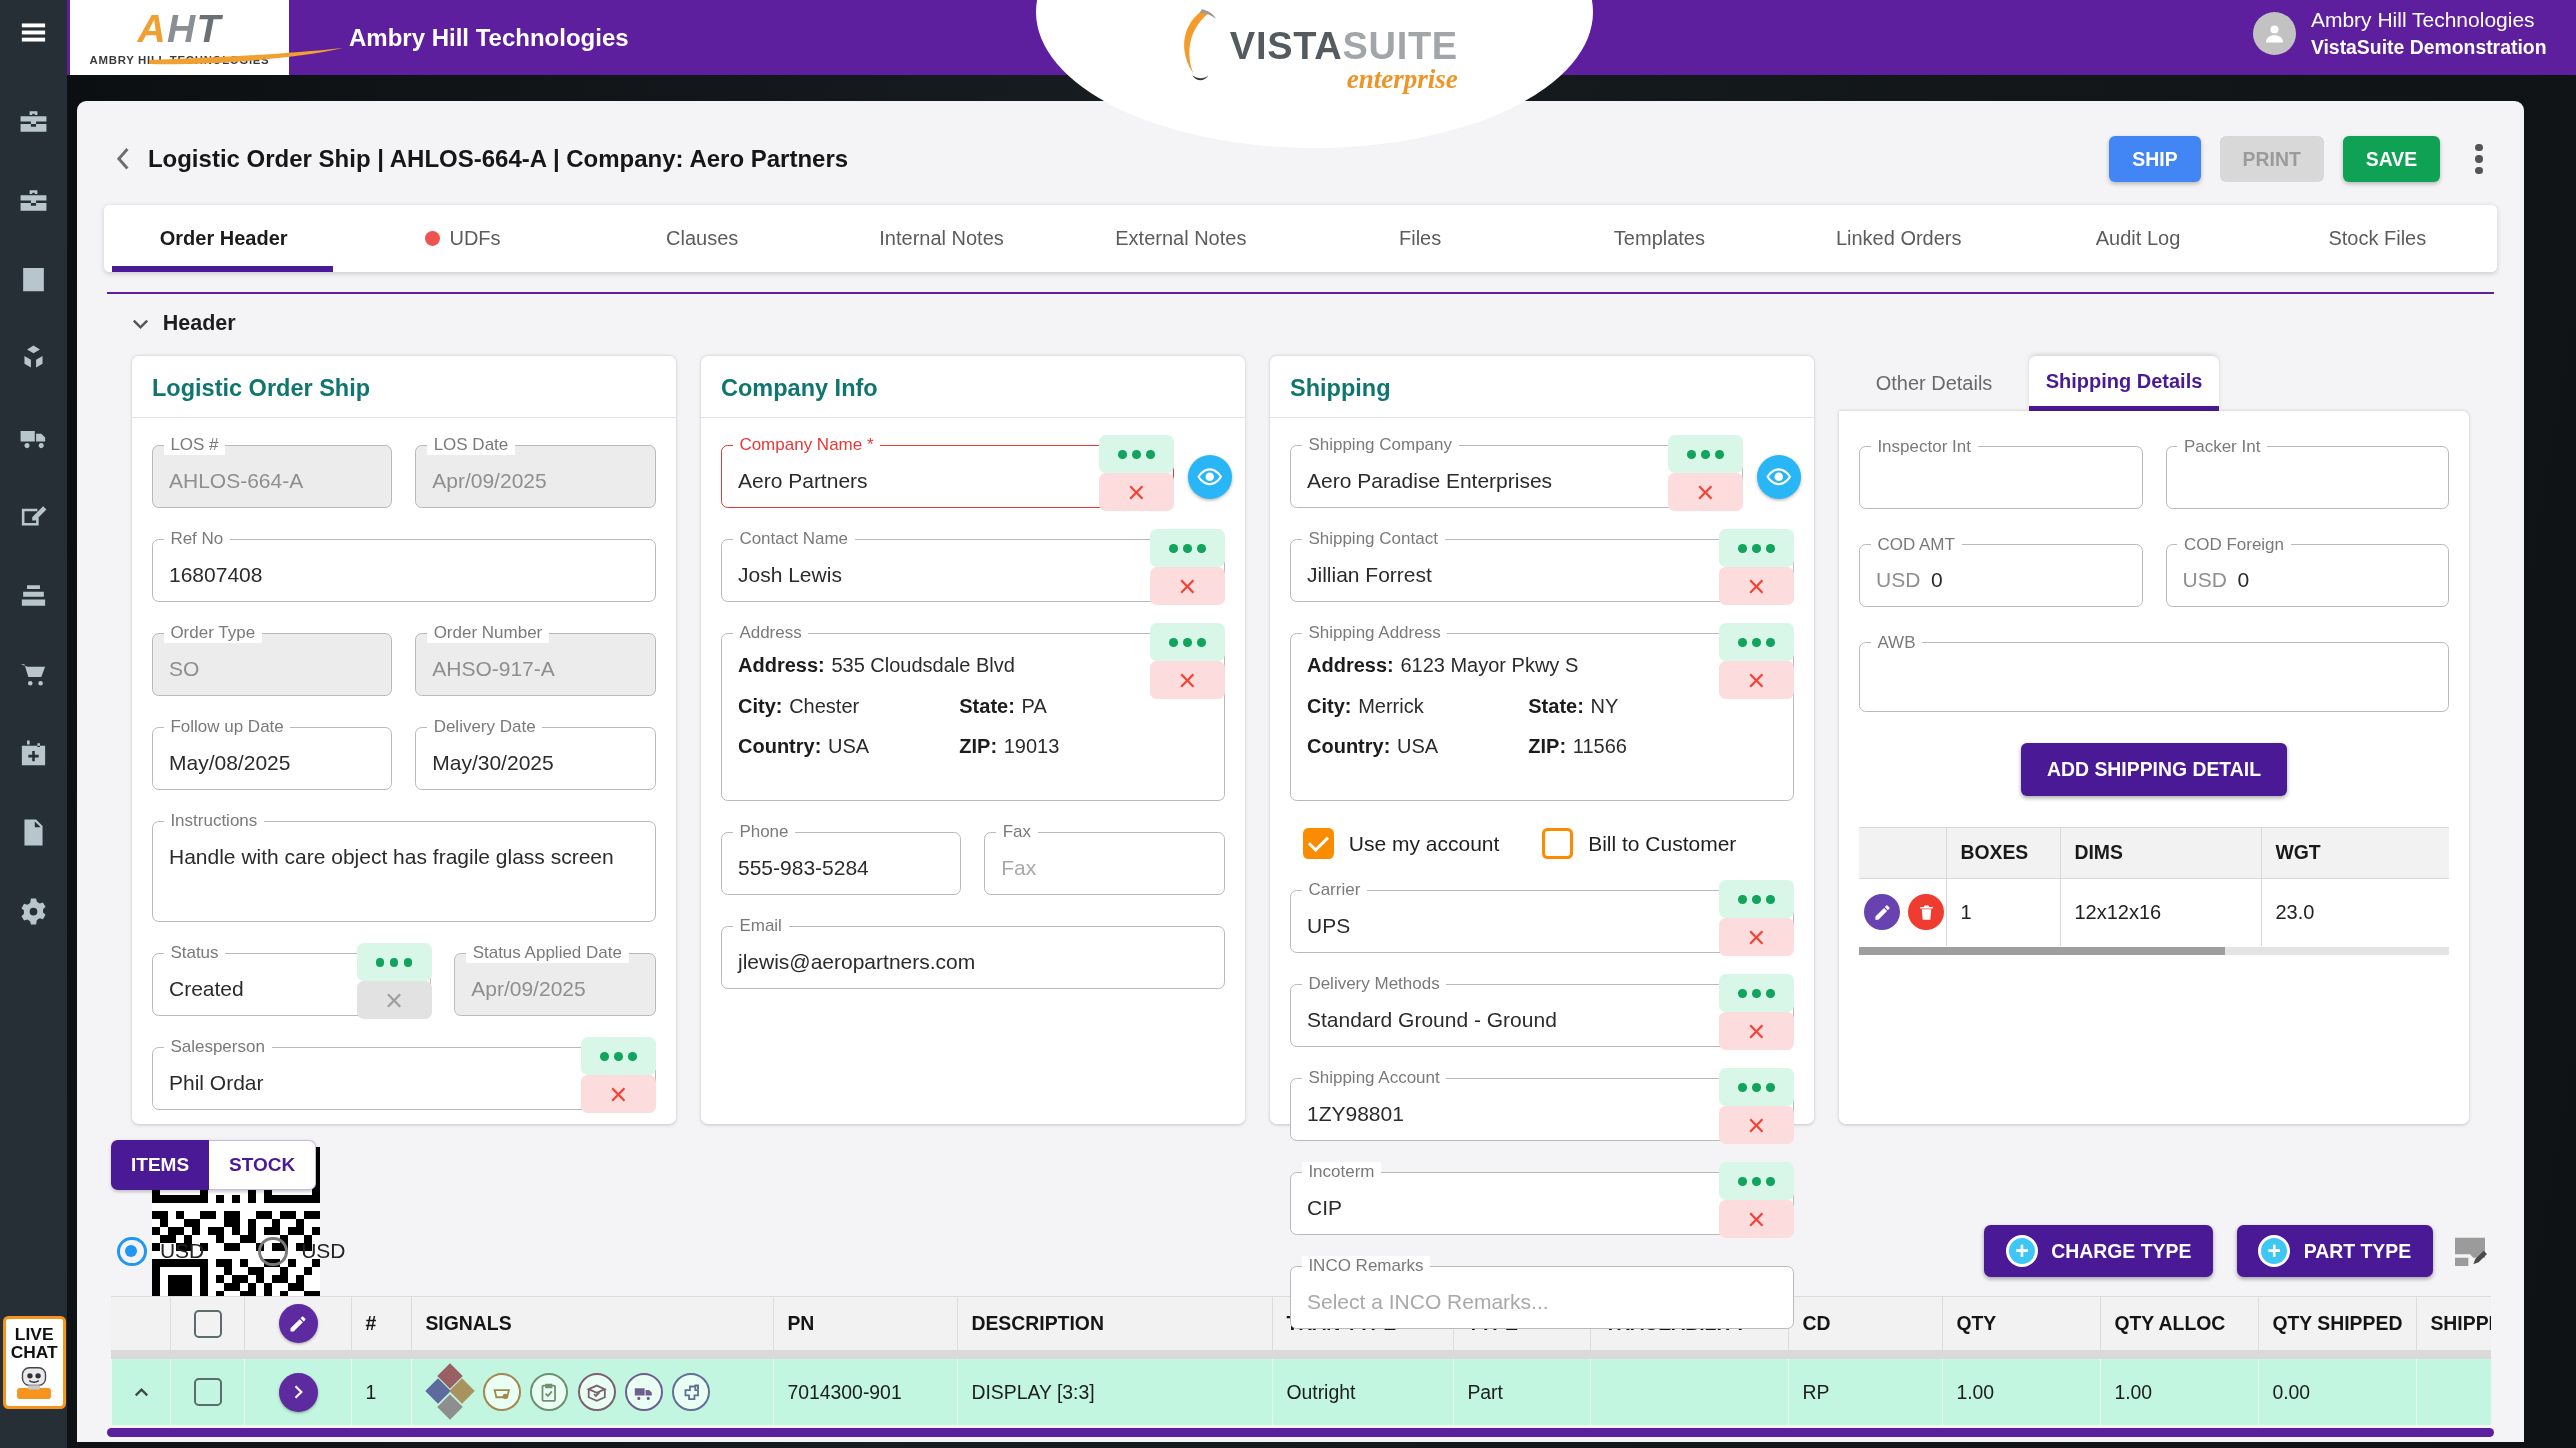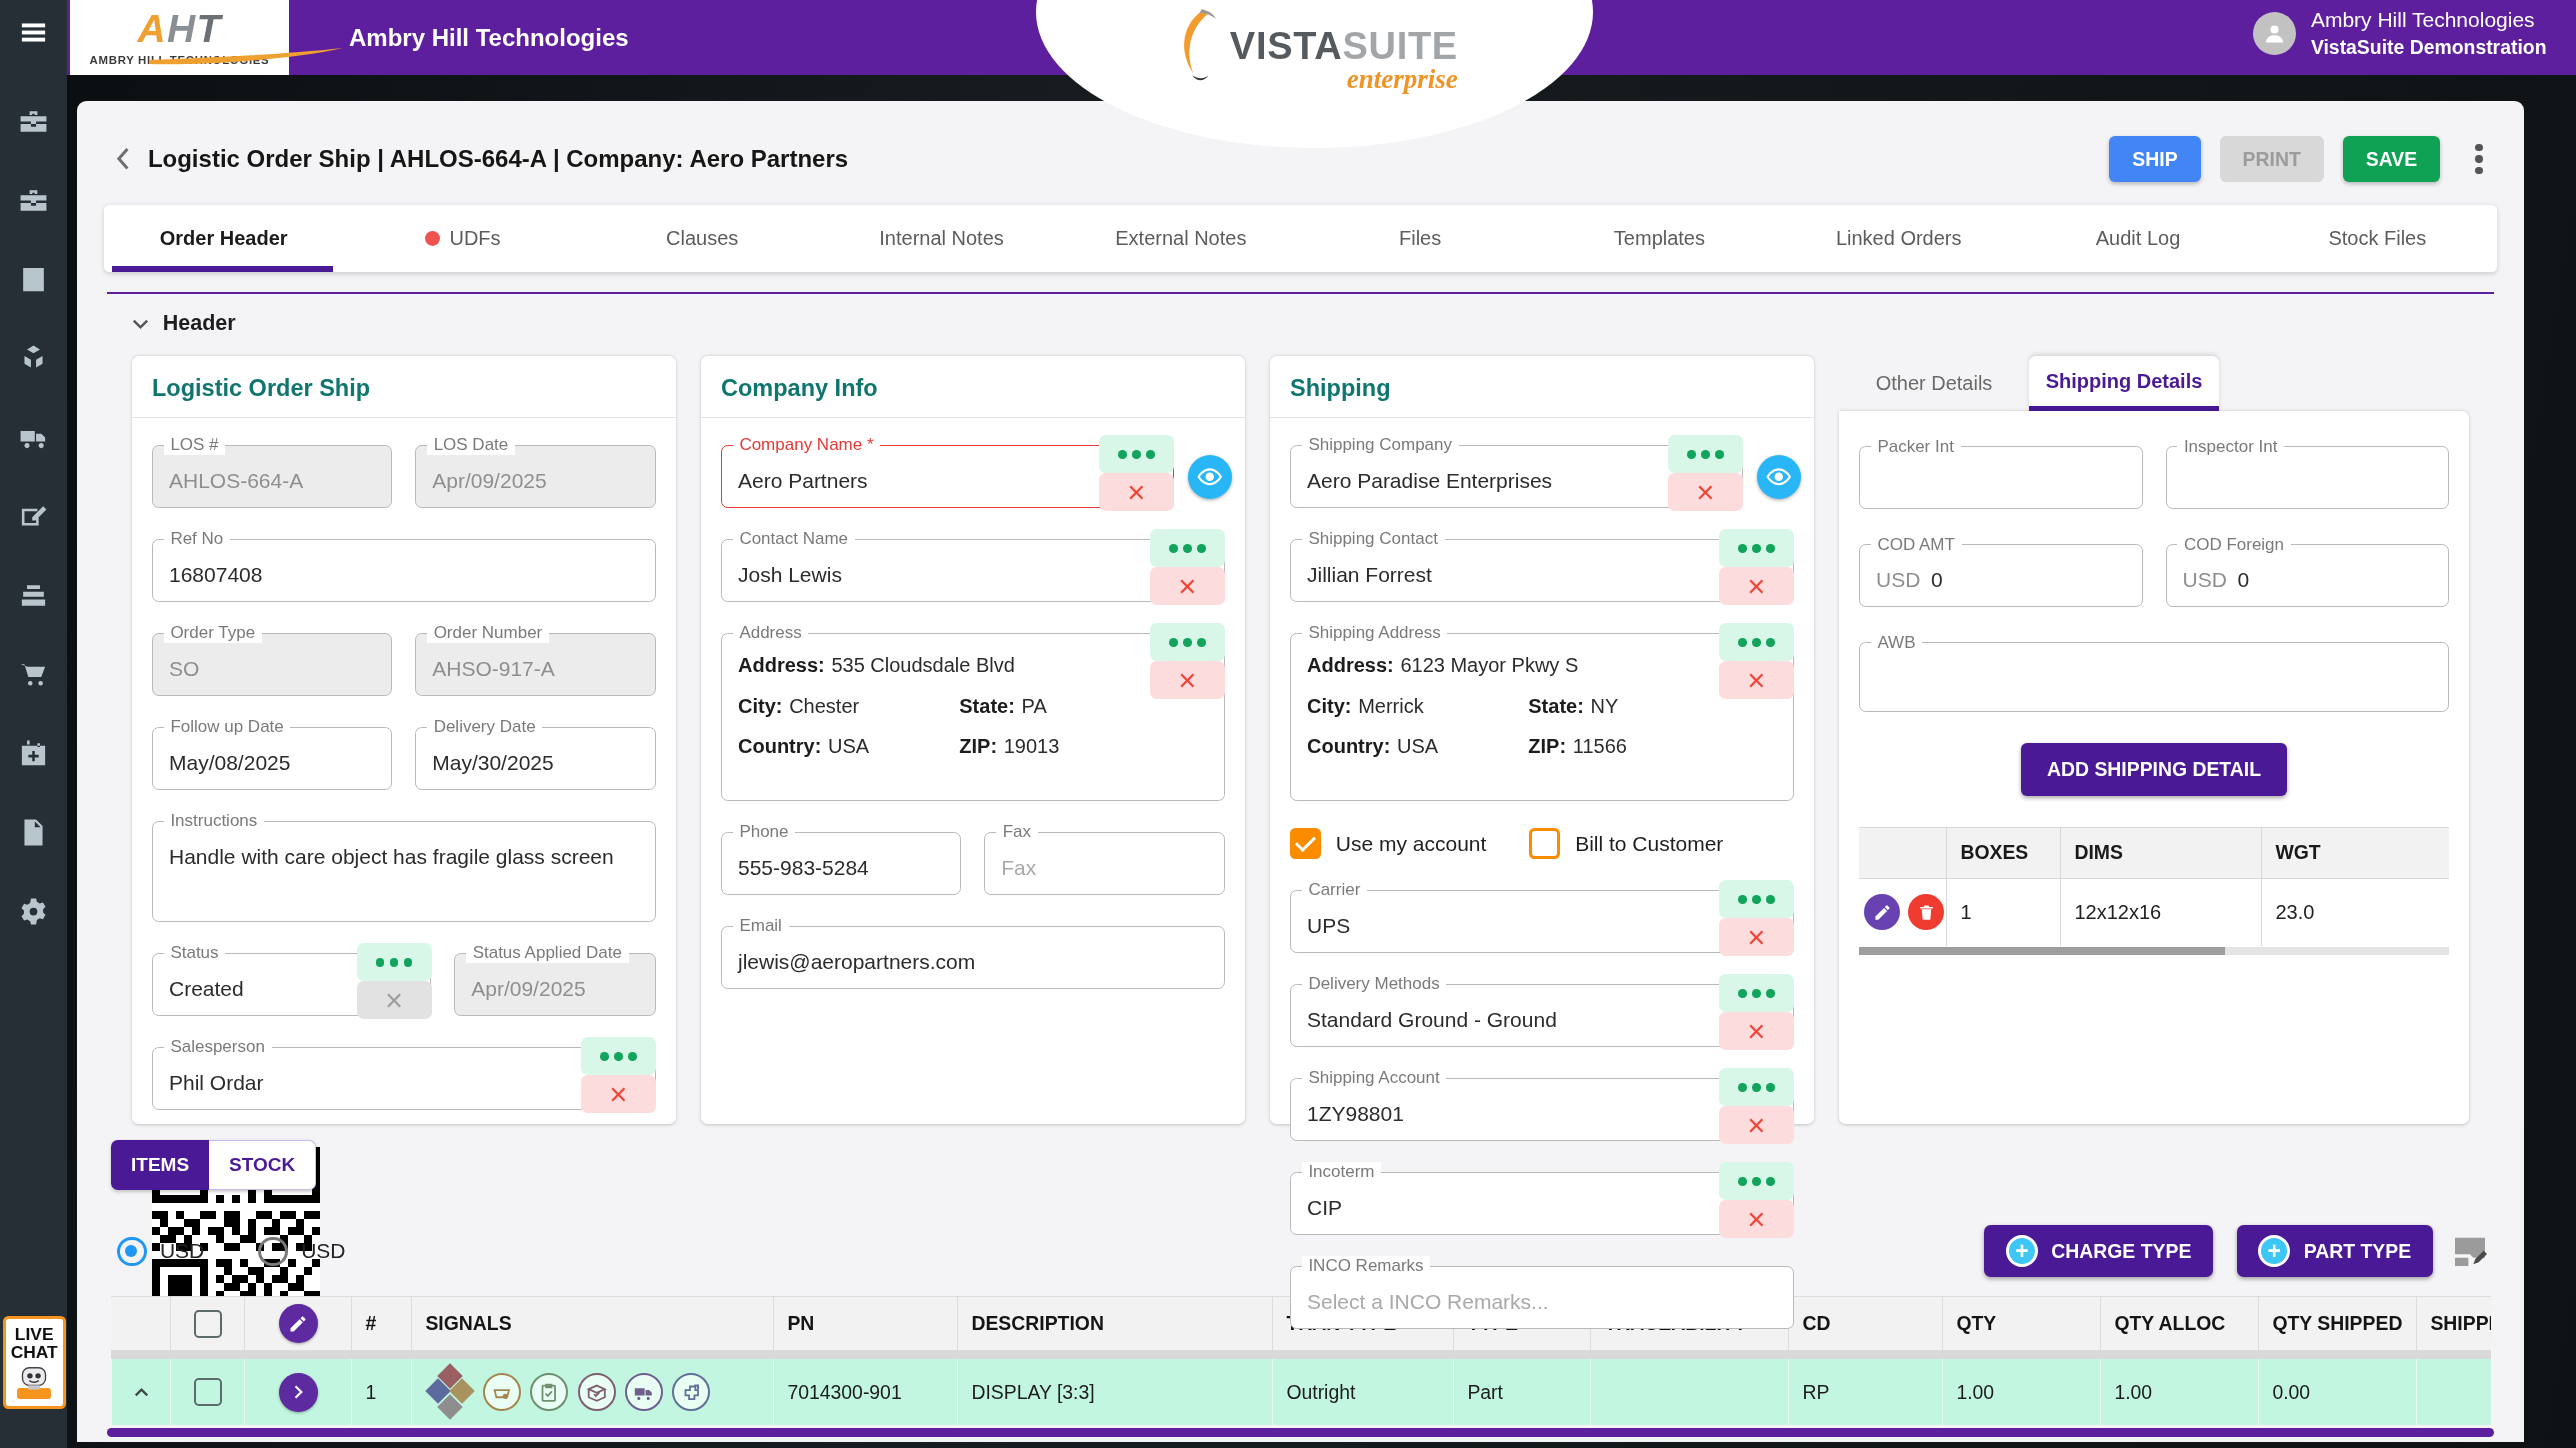--- a/index.html
+++ b/index.html
@@ -108,21 +108,21 @@
     cursor:pointer; box-shadow:0 1.3px 3.4px rgba(0,0,0,.3); z-index:2; }
   .eye-btn svg { width:25.5px; height:25.5px; }
   .eye-row { padding-right:51px; }
 
   
   .f.addr { min-height:168px; padding-top:20px; display:flex; flex-direction:column; gap:17.4px; font-size:20px; }
   .arow { display:flex; }
   .arow .l { flex:1.3; } .arow .r { flex:1; }
   .akey { font-weight:700; color:#1c1c1c; margin-right:6.7px; }
 
-  .cb-row { display:flex; align-items:center; gap:43px; font-size:21px; color:#1f1f1f; margin-top:-4px; }
+  .cb-row { display:flex; align-items:center; gap:43px; font-size:21px; color:#1f1f1f; margin-top:-4px;margin-left:13px; }
   .cb-item { display:flex; align-items:center; gap:14.8px; cursor:pointer; }
   .cbox { width:31px; height:31px; border-radius:5.4px; position:relative; }
   .cbox.checked { background:#fb8c00; }
   .cbox.checked::after { content:""; position:absolute; left:10px; top:4px; width:8px; height:16px;
     border-right:3.4px solid #fff; border-bottom:3.4px solid #fff; transform:rotate(45deg); }
   .cbox.un { border:3.4px solid #fb8c00; background:#fff; }
 
   
   .p4 { display:flex; flex-direction:column; background:transparent; box-shadow:none; }
   .d-tabs { display:flex; height:55px; }
@@ -735,25 +735,25 @@
     </section>
 
     <section class="panel p4">
       <div class="d-tabs">
         <div class="d-tab">Other Details</div>
         <div class="d-tab active">Shipping Details</div>
       </div>
       <div class="p4-card">
         <div class="frow">
           <div class="f">
+            <span class="lbl">Inspector Int</span>
+            <input style="">
+          </div>
+          <div class="f">
             <span class="lbl">Packer Int</span>
-            <input style="">
-          </div>
-          <div class="f">
-            <span class="lbl">Inspector Int</span>
             <input style="">
           </div>
         </div>
         <div class="frow">
           <div class="f">
             <span class="lbl">COD AMT</span>
             <span class="cod-cur">USD</span><span>0</span>
           </div>
           <div class="f">
             <span class="lbl">COD Foreign</span>

